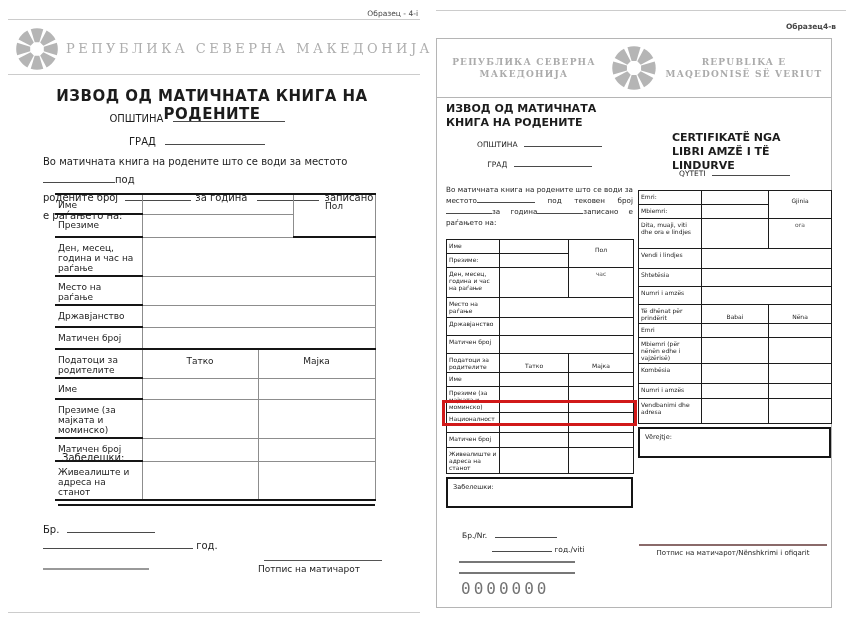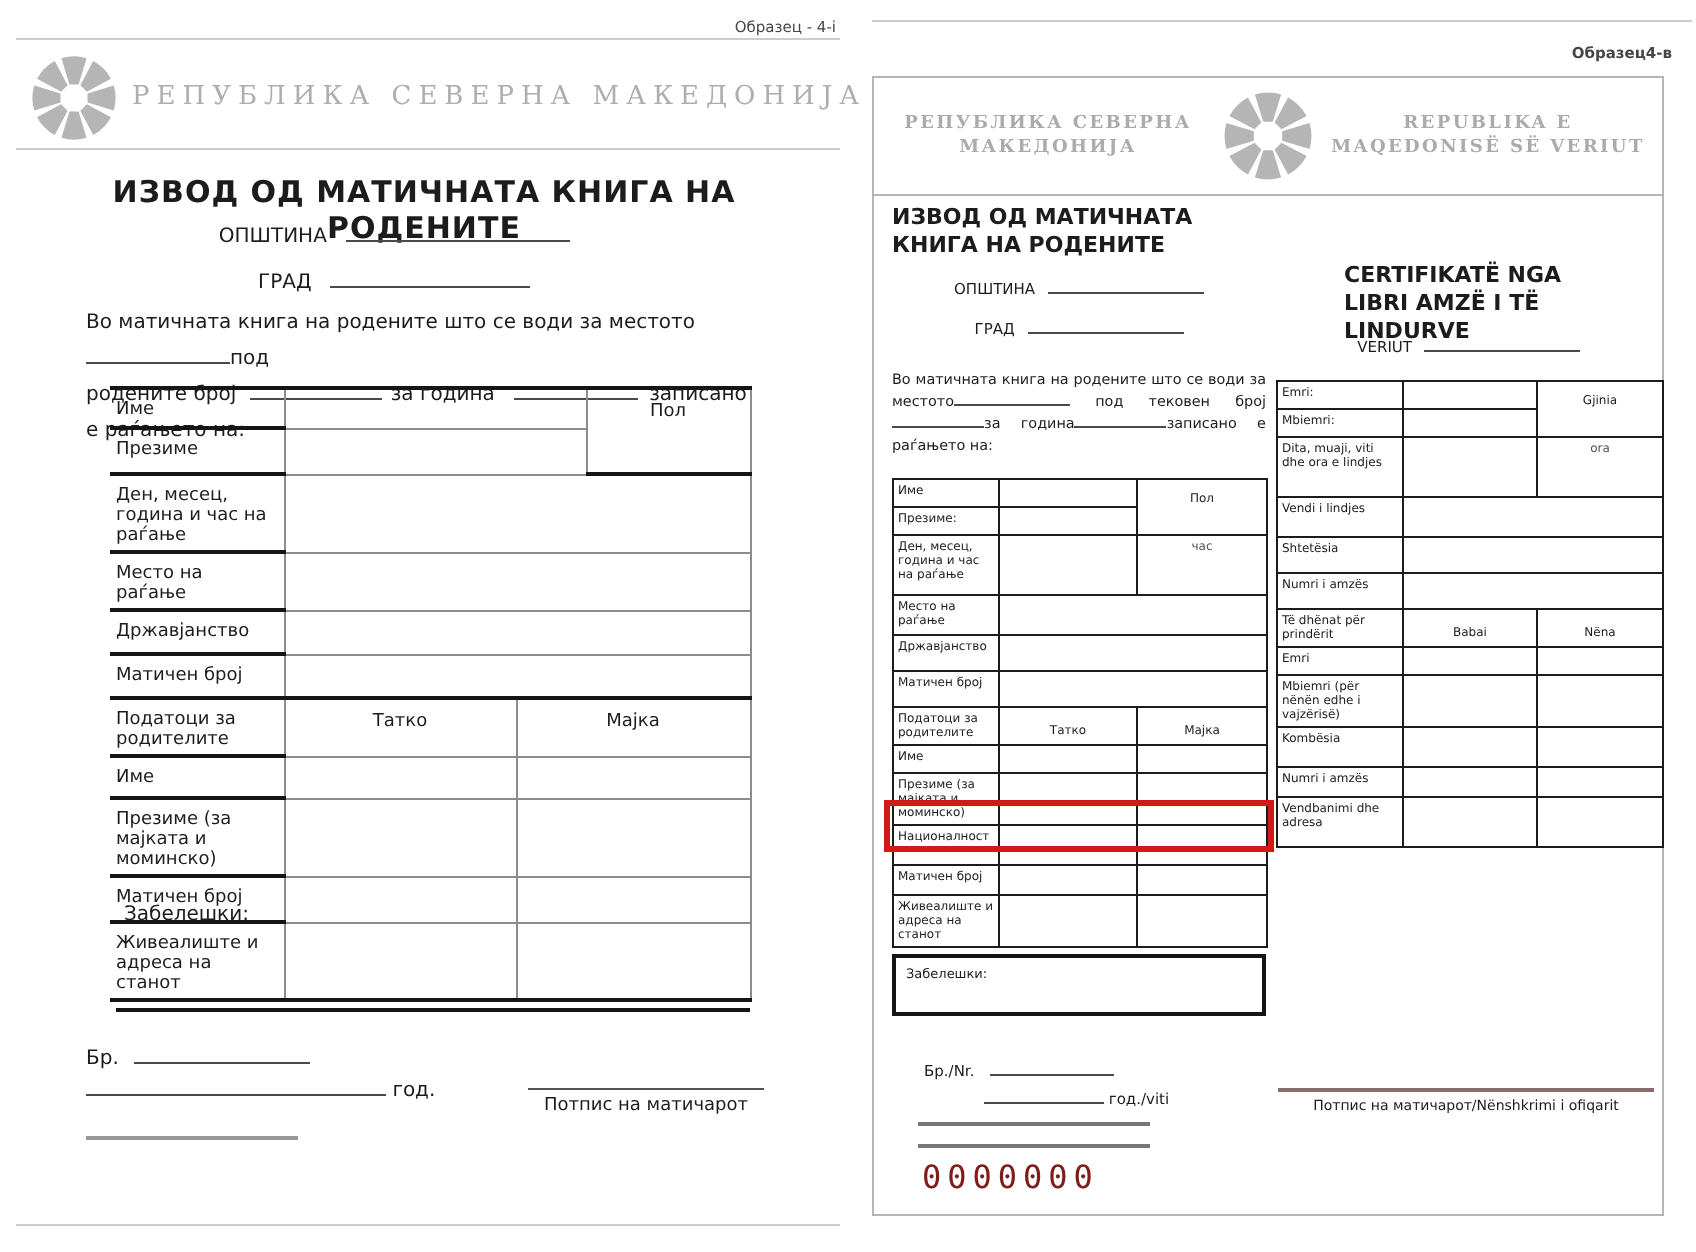--- a/index.html
+++ b/index.html
@@ -29,21 +29,21 @@
   .ltab td.lbl { border-left:none; border-bottom:2px solid #151515; padding-top:5px; }
   .ltab tr.sect td { border-top:2px solid #151515; }
   .ltab { border-top:2px solid #151515; border-bottom:2px solid #151515; }
   .ltab td.hdr { text-align:center; padding-top:6px; }
   .ltab td.sex { text-align:center; padding-top:6px; border-bottom:2px solid #151515; }
   .l-notes { position:absolute; left:62px; top:452px; font-size:10px; }
   .l-thick { position:absolute; left:58px; top:504px; width:317px; height:2px; background:#151515; }
   .l-br { position:absolute; left:43px; top:524px; font-size:10px;text-align:right; }
   .l-god { position:absolute; left:43px; top:540px; font-size:10px; }
   .l-shortline { position:absolute; left:43px; top:568px; width:106px; height:2px; background:#999999; }
-  .l-sig { position:absolute; left:258px; top:544px; width:130px; text-align:center; font-size:9px; }
+  .l-sig { position:absolute; left:258px; top:560px; width:130px; font-size:9px; }
   .l-sigline { width:118px; height:1px; background:#555555; margin:0 auto 3px auto; }
 
   
   .r-topline { position:absolute; left:436px; right:2px; top:10px; height:1px; background:#cccccc; }
   .r-formcode { position:absolute; top:22px; right:12px; font-size:7.5px; color:#454545; font-weight:bold; }
   .rpage { position:absolute; left:436px; top:38px; width:396px; height:570px;
     border:1px solid #b5b5b5; background:#ffffff; }
   .r-header { position:absolute; left:0; right:0; top:0; height:59px; border-bottom:1px solid #b5b5b5;
     display:flex; align-items:center; justify-content:space-between; padding:0 8px; }
   .r-country { width:158px; text-align:center; font-family:"DejaVu Serif","Liberation Serif",serif;
@@ -64,21 +64,21 @@
   .rtab td.sex { text-align:center; padding-top:6px; }
   .rtab td.hour { text-align:center; color:#555; }
   .noteb { margin-top:3px; border:2px solid #151515; height:31px; font-size:6.5px; padding:4px 5px; }
   .hl { position:absolute; left:-4px; width:195px; border:3px solid #d11919; background:transparent; }
   .hl-mk { top:161px; height:26px; }
   .r-br { position:absolute; left:25px; top:492px; font-size:7.5px; }
   .r-vit { position:absolute; left:55px; top:506px; font-size:7.5px; }
   .r-gline1 { position:absolute; left:22px; top:522px; width:116px; height:1.5px; background:#777; }
   .r-gline2 { position:absolute; left:22px; top:533px; width:116px; height:1.5px; background:#777; }
   .r-serial { position:absolute; left:24px; top:540px; font-family:"DejaVu Sans Mono","Liberation Mono",monospace;
-    font-size:16px; letter-spacing:3px; color:#7f1d1d; }
+    font-size:16px; letter-spacing:3px; color:#737373; }
   .r-sig { position:absolute; left:200px; top:505px; width:192px; text-align:center; font-size:7px; }
   .r-sigline { width:188px; height:1.5px; background:#8a6a6a; margin:0 auto 3px auto; }
 </style>
 </head>
 <body>
 
 <div class="screen">
 
   <div class="lpage">
     <div class="l-formcode">Образец - 4-i</div>
@@ -305,21 +305,21 @@
         </tbody>
           </table>
         <div class="hl hl-mk"></div>
       </div>
       <div class="noteb">Забелешки:</div>
     </div>
 
     <div class="col col-sq">
       <div class="r-title" style="width:164px;">CERTIFIKATË NGA LIBRI AMZË I TË LINDURVE</div>
       <div class="r-muni">
-        <span>VERIUT</span>
+        <span>QYTETI</span>
         <span class="ul" style="width:78px; margin-left:4px;"></span>
       </div>
 
       <div class="tabwrap">
         <table class="rtab">
           <colgroup>
               <col style="width:63px">
               <col style="width:67px">
               <col style="width:63px">
             </colgroup>
@@ -376,20 +376,21 @@
             <td></td>
           </tr>
           <tr style="height:25px">
             <td>Vendbanimi dhe adresa</td>
             <td></td>
             <td></td>
           </tr>
         </tbody>
           </table>
       </div>
+      <div class="noteb">Vërejtje:</div>
     </div>
 
     <div class="r-br">
       <span>Бр./Nr.</span>
       <span class="ul" style="width:62px; margin-left:5px;"></span>
     </div>
     <div class="r-vit">
       <span class="ul" style="width:60px;"></span>
       <span>год./viti</span>
     </div>

